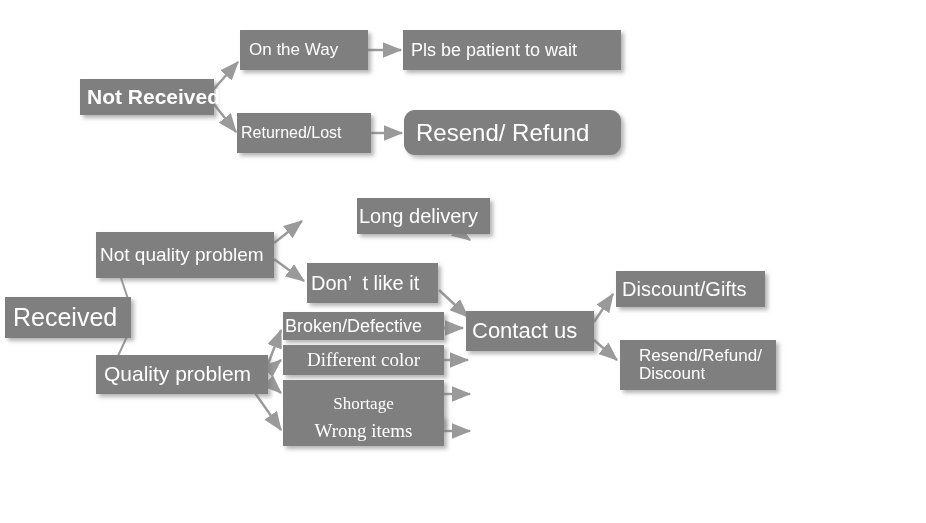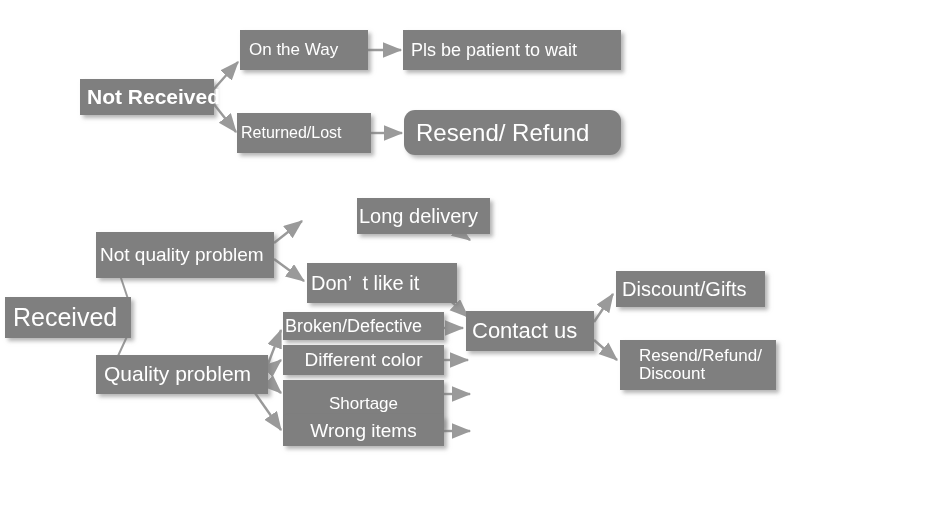--- a/index.html
+++ b/index.html
@@ -16,21 +16,21 @@
     background:#7f7f7f;
     color:#ffffff;
     box-sizing:border-box;
     display:flex;
     align-items:center;
     box-shadow:3px 3px 4px rgba(120,120,120,.55);
     line-height:1.05;
     white-space:pre;
     z-index:2;
   }
-  .node.center{justify-content:center;}
+  .node.center{justify-content:center;font-family:Liberation Serif, serif;}
   .node.left{justify-content:flex-start;}
   .node .lbl{display:block;}
   .node.two-line{flex-direction:column;align-items:flex-start;justify-content:center;}
 </style>
 </head>
 <body>
 
 <div id="canvas">
 
   <svg id="wires" viewBox="0 0 926 523">
@@ -107,21 +107,21 @@
   </div>
 
   <div class="node left" style="left:96px;top:355px;width:172px;height:39px;padding-left:8px;font-size:21px;">
     <span class="lbl">Quality problem</span>
   </div>
 
   <div class="node left" style="left:320px;top:198px;width:133px;height:36px;padding-left:2px;font-size:20px;margin-left:37px;">
     <span class="lbl">Long delivery</span>
   </div>
 
-  <div class="node left" style="left:307px;top:263px;width:150px;height:40px;padding-left:4px;font-size:20px;align-items:center;">
+  <div class="node left" style="left:307px;top:263px;width:131px;height:40px;padding-left:4px;font-size:20px;align-items:center;">
     <span class="lbl">Don’  t like it</span>
   </div>
 
   <div class="node left" style="left:283px;top:312px;width:161px;height:28px;padding-left:2px;font-size:18px;">
     <span class="lbl">Broken/Defective</span>
   </div>
 
   <div class="node center" style="left:283px;top:345px;width:161px;height:30px;font-size:19px;">
     <span class="lbl">Different color</span>
   </div>

